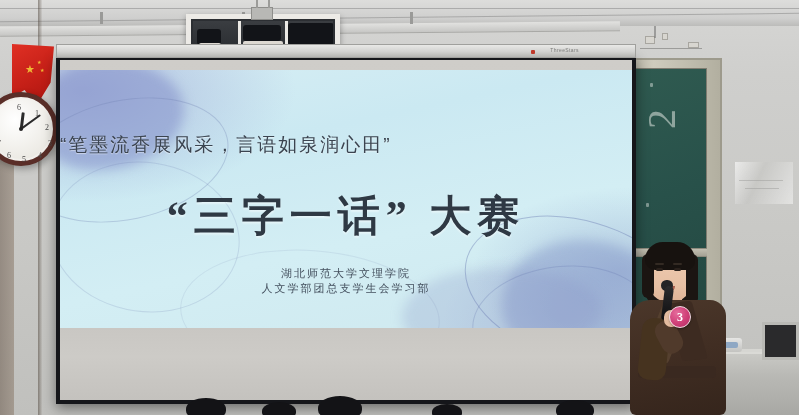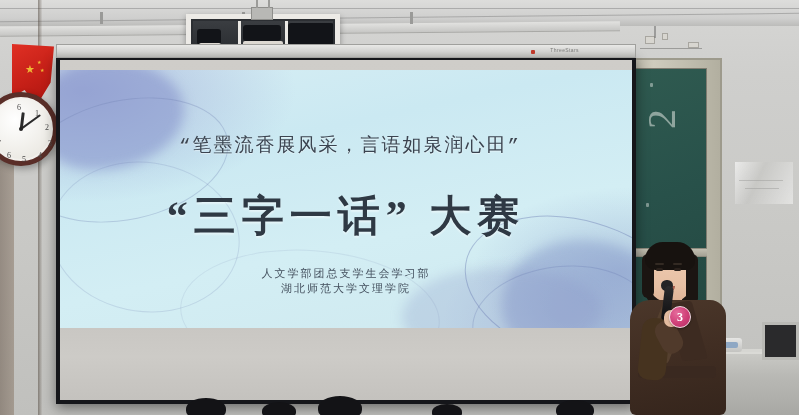--- a/index.html
+++ b/index.html
@@ -261,23 +261,23 @@
     right: -30px; top: 170px; width: 160px; height: 120px;
     background: rgba(120,140,195,0.38);
   }
   .wash.w3 {
     right: 30px; bottom: -30px; width: 200px; height: 90px;
     background: rgba(135,148,198,0.26);
   }
 
   .slide-subtitle {
     position: absolute;
-    left: 8px; right: 0; top: 62px;
-    text-align: center;
-    font-family: Liberation Mono, monospace;
+    left: 0; right: 0; top: 62px;
+    text-align: left;
+    font-family: Liberation Sans, sans-serif;
     font-size: 19px;
     color: #3b4450;
     letter-spacing: 2px;
     text-shadow: 0 1px 1px rgba(255,255,255,0.5);
     white-space: nowrap;
   }
 
   .slide-title {
     position: absolute;
     left: 0; right: 0; top: 118px;
@@ -701,22 +701,22 @@
         <div class="ink i1"></div>
         <div class="ink i2"></div>
         <div class="ink i3"></div>
         <div class="ink i4"></div>
         <div class="ink i5"></div>
 
         <div class="slide-subtitle">“笔墨流香展风采，言语如泉润心田”</div>
         <div class="slide-title">“三字一话” 大赛</div>
 
         <div class="slide-footer">
+          <div>湖北师范大学文理学院</div>
           <div>人文学部团总支学生会学习部</div>
-          <div>湖北师范大学文理学院</div>
         </div>
       </div>
 
       <div class="screen-lower"></div>
     </div>
   </div>
 
   <div class="board-left-strip"></div>
   <div class="board-outer">
     <div class="board-inner">

